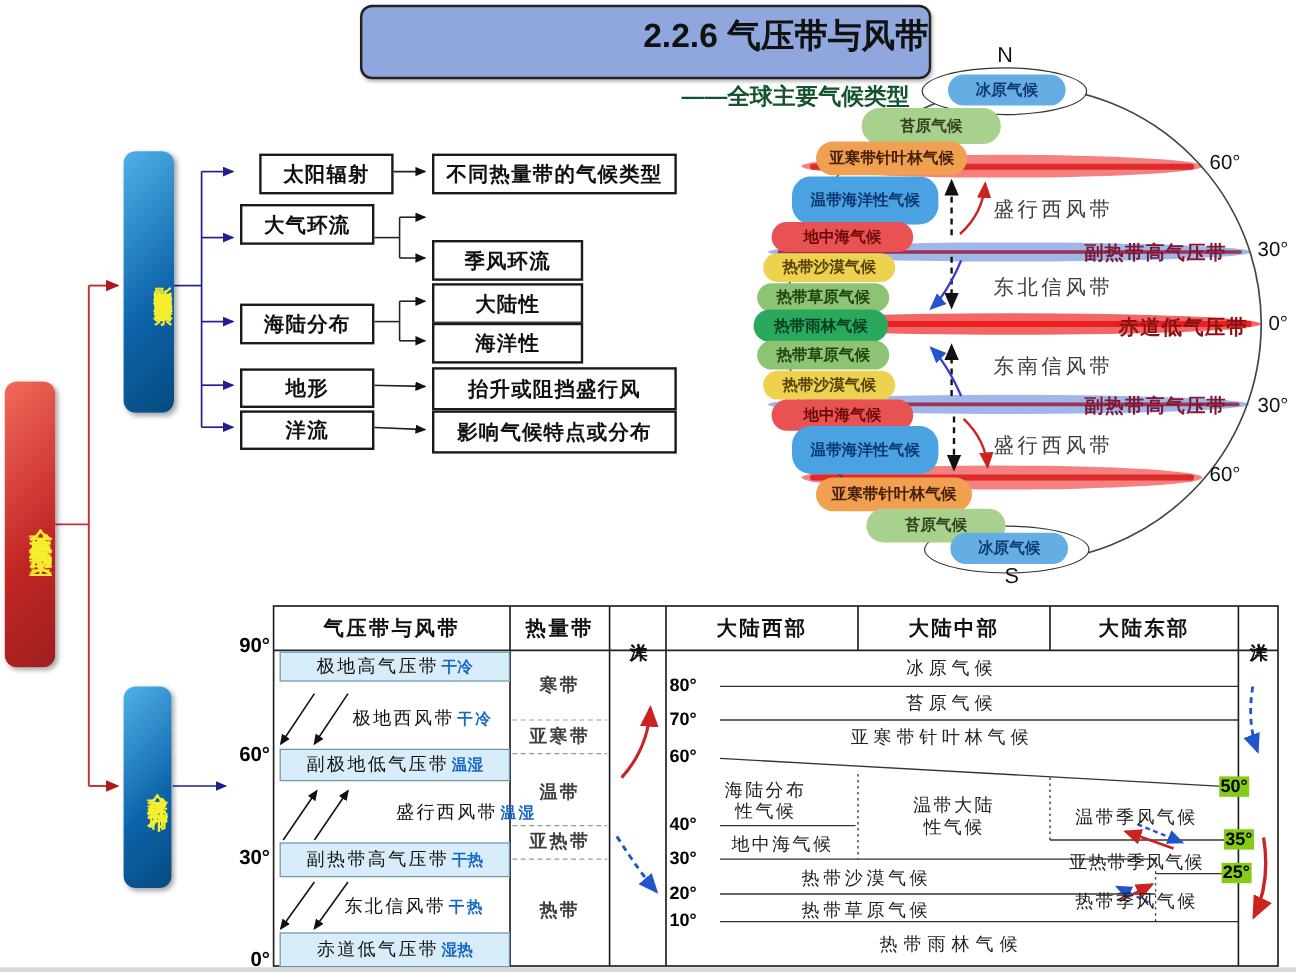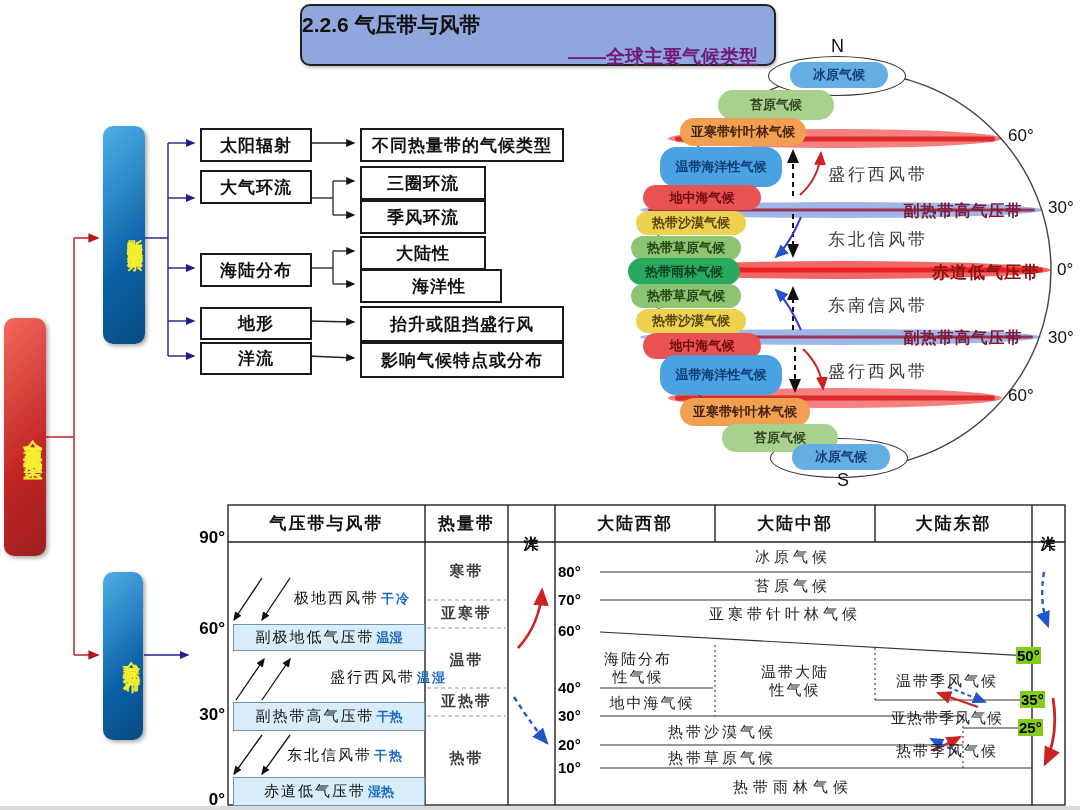--- a/index.html
+++ b/index.html
@@ -2,22 +2,22 @@
 <html><head>
 <meta charset="utf-8">
 <style>
   html,body{margin:0;padding:0;background:#fff;width:1080px;height:810px;overflow:hidden;
     font-family:"Liberation Sans","DejaVu Sans",sans-serif;}
   .abs{position:absolute;}
   #stage{position:relative;width:1080px;height:810px;background:#fff;}
   
   .titlebox{left:300px;top:4px;width:472px;height:58px;background:#8fa7dc;border:2px solid #222;
     border-radius:10px;box-shadow:1px 2px 3px rgba(0,0,0,.25);z-index:3;}
-  .title1{display:block;text-align:left;font-weight:bold;font-size:21px;color:#111;margin-top:5px;}
-  .title2{display:block;text-align:right;font-weight:bold;font-size:19px;color:#701a75;padding-right:16px;margin-top:5px;}
+  .title1{display:block;text-align:right;font-weight:bold;font-size:28px;color:#111;margin-top:5px;}
+  .title2{display:block;text-align:right;font-weight:bold;font-size:19px;color:#14532d;padding-right:16px;margin-top:19px;}
   
   .vbox{writing-mode:vertical-rl;text-orientation:upright;text-align:center;color:#f5ee2e;
     font-weight:bold;border-radius:10px;z-index:3;letter-spacing:3px;
     box-shadow:2px 2px 4px rgba(0,0,0,.35);}
   .vred{background:linear-gradient(135deg,#f26a5a,#c12525 60%,#9e1f1f);}
   .vblue{background:linear-gradient(135deg,#4fb0e8,#0c62a8 60%,#074b80);}
   
   .fbox{background:#fff;border:2px solid #1a1a1a;color:#111;font-weight:600;font-size:17px;
     display:flex;align-items:center;justify-content:center;z-index:3;letter-spacing:1px;}
   
@@ -186,30 +186,29 @@
 
   <div class="abs titlebox">
     <span class="title1">2.2.6 气压带与风带</span>
     <span class="title2">——全球主要气候类型</span>
   </div>
 
   <div class="abs vbox vred" style="left:4px;top:318px;width:42px;height:238px;font-size:19px;">全球主要气候类型</div>
   <div class="abs vbox vblue" style="left:103px;top:126px;width:42px;height:218px;font-size:16px;letter-spacing:2px;">影响气候的主要因素</div>
   <div class="abs vbox vblue" style="left:103px;top:572px;width:40px;height:168px;font-size:17px;">全球气候分布</div>
 
-  <div class="abs fbox" style="left:200px;top:128px;width:108px;height:30px;">太阳辐射</div>
+  <div class="abs fbox" style="left:216px;top:128px;width:108px;height:30px;">太阳辐射</div>
   <div class="abs fbox" style="left:200px;top:170px;width:108px;height:30px;">大气环流</div>
   <div class="abs fbox" style="left:200px;top:253px;width:108px;height:30px;">海陆分布</div>
   <div class="abs fbox" style="left:200px;top:307px;width:108px;height:29px;">地形</div>
   <div class="abs fbox" style="left:200px;top:342px;width:108px;height:29px;">洋流</div>
   <div class="abs fbox" style="left:360px;top:128px;width:200px;height:30px;">不同热量带的气候类型</div>
-  <div class="abs fbox" style="left:360px;top:166px;width:122px;height:30px;">三圈环流</div>
   <div class="abs fbox" style="left:360px;top:200px;width:122px;height:30px;">季风环流</div>
   <div class="abs fbox" style="left:360px;top:236px;width:122px;height:30px;">大陆性</div>
-  <div class="abs fbox" style="left:360px;top:269px;width:122px;height:30px;padding-left:16px;">海洋性</div>
+  <div class="abs fbox" style="left:360px;top:269px;width:122px;height:30px;">海洋性</div>
   <div class="abs fbox" style="left:360px;top:306px;width:200px;height:32px;">抬升或阻挡盛行风</div>
   <div class="abs fbox" style="left:360px;top:342px;width:200px;height:32px;">影响气候特点或分布</div>
 
   <div class="abs latg" style="left:831px;top:36px;font-size:18px;">N</div>
   <div class="abs latg" style="left:837px;top:470px;font-size:18px;">S</div>
   <div class="abs latg" style="left:1008px;top:126px;">60°</div>
   <div class="abs latg" style="left:1048px;top:198px;">30°</div>
   <div class="abs latg" style="left:1057px;top:260px;">0°</div>
   <div class="abs latg" style="left:1048px;top:328px;">30°</div>
   <div class="abs latg" style="left:1008px;top:386px;">60°</div>
@@ -247,20 +246,24 @@
   <div class="abs th" style="left:715px;top:505px;width:160px;height:37px;">大陆中部</div>
   <div class="abs th" style="left:555px;top:505px;width:160px;height:37px;">大陆西部</div>
   <div class="abs th" style="left:875px;top:505px;width:157px;height:37px;">大陆东部</div>
   <div class="abs th thv" style="left:1032px;top:505px;width:33px;height:37px;font-size:15px;">大洋</div>
 
   <div class="abs latL" style="left:185px;top:528px;width:40px;">90°</div>
   <div class="abs latL" style="left:185px;top:619px;width:40px;">60°</div>
   <div class="abs latL" style="left:185px;top:705px;width:40px;">30°</div>
   <div class="abs latL" style="left:185px;top:790px;width:40px;">0°</div>
 
+  <div class="abs hl" style="left:233px;top:543px;width:190px;height:23px;">
+    <span class="main">极地高气压带</span>
+      <span class="tag">干冷</span>
+  </div>
   <div class="abs beltrow" style="left:294px;top:589px;">
     <span>极地西风带</span><span class="tag">干冷</span>
   </div>
   <div class="abs hl" style="left:233px;top:624px;width:190px;height:25px;">
     <span class="main">副极地低气压带</span>
       <span class="tag">温湿</span>
   </div>
   <div class="abs beltrow" style="left:287px;top:668px;margin-left:43px;">
     <span>盛行西风带</span><span class="tag">温湿</span>
   </div>

